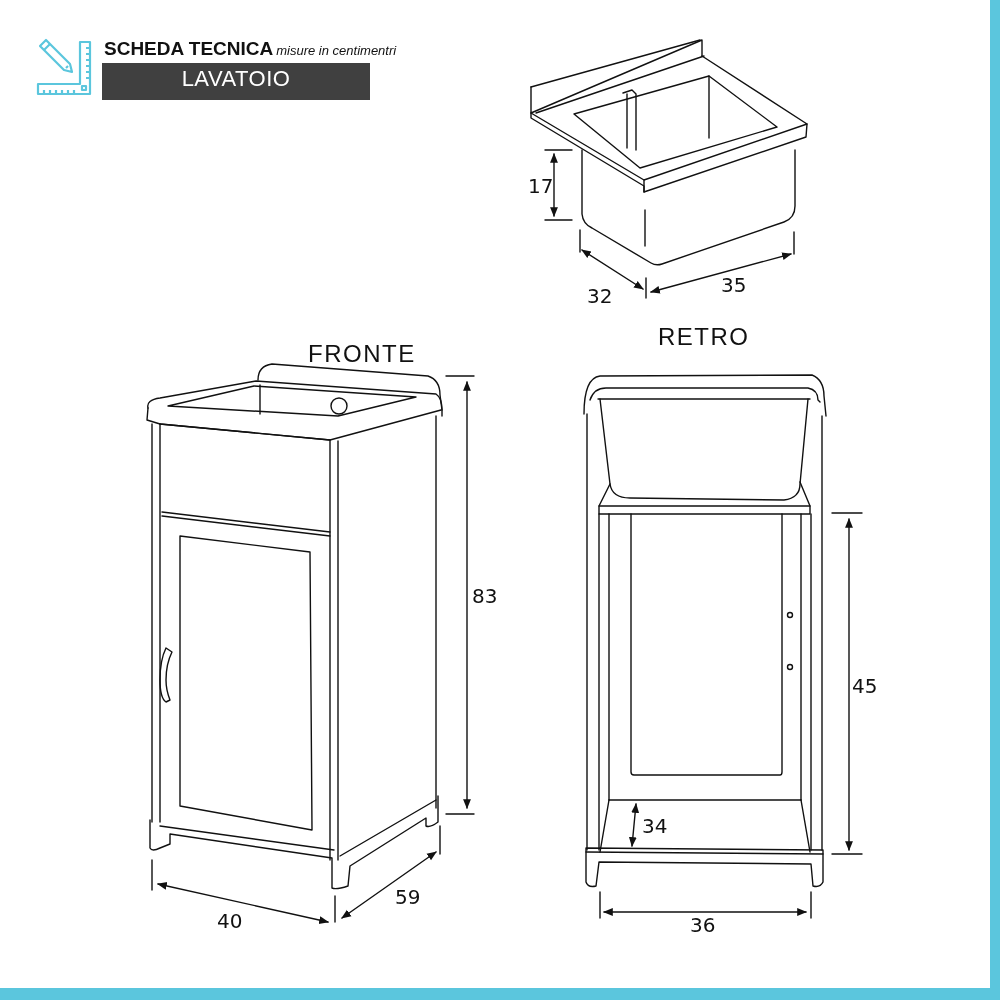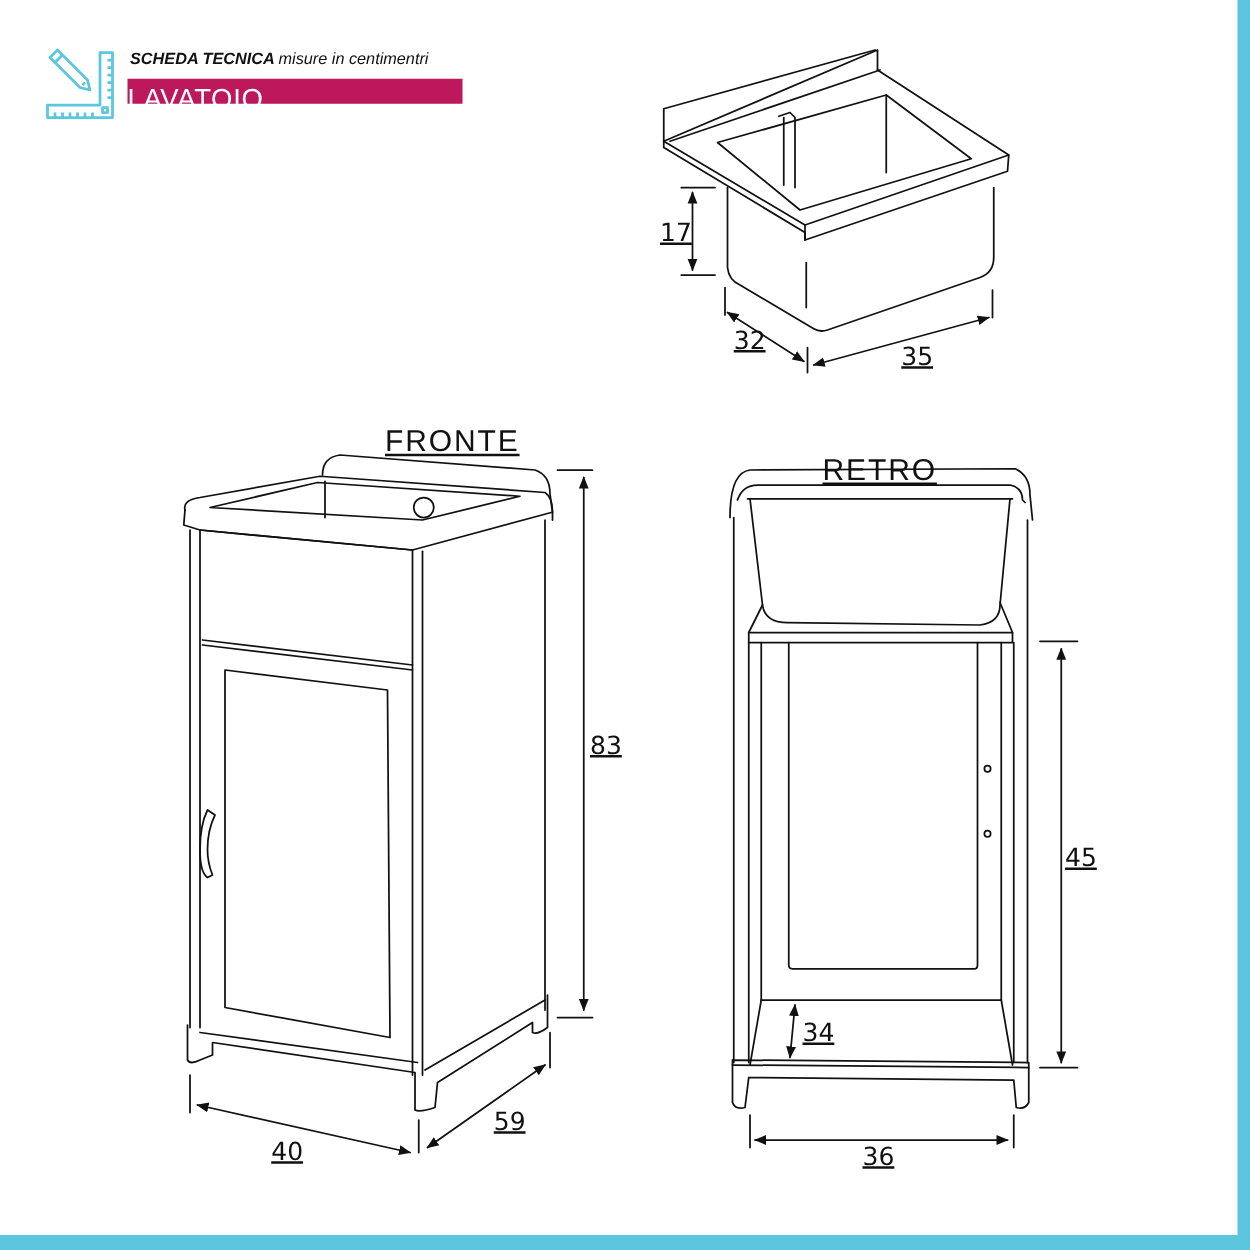--- a/index.html
+++ b/index.html
@@ -2,25 +2,25 @@
 <html><head>
 <meta charset="utf-8">
 <style>
   html, body { margin: 0; padding: 0; background: #ffffff; }
   body { width: 1000px; height: 1000px; position: relative; overflow: hidden; font-family: "Liberation Sans", sans-serif; }
   .border-right { position: absolute; left: 990px; top: 0; width: 10px; height: 1000px; background: #5bc6dd; }
   .border-bottom { position: absolute; left: 0; top: 988px; width: 1000px; height: 12px; background: #5bc6dd; }
   .header { position: absolute; left: 36px; top: 38px; width: 340px; height: 60px; }
   .header .icon { position: absolute; left: 0; top: 0; width: 58px; height: 58px; }
   .header .title-line { position: absolute; left: 68px; top: 0px; white-space: nowrap; color: #111; }
-  .header .title-main { font-style: italic; font-weight: bold; font-size: 13px; }
+  .header .title-main { font-weight: bold; font-size: 19px; }
   .header .title-sub { font-style: italic; font-size: 13px; margin-left: 3px; }
-  .header .bar { position: absolute; left: 66px; top: 25px; width: 268px; height: 20px; background: #be185d; color: #fff; font-size: 22px; line-height: 31px; letter-spacing: 0.5px; }
+  .header .bar { position: absolute; left: 66px; top: 25px; width: 268px; height: 37px; background: #404040; color: #fff; font-size: 22px; text-align: center; line-height: 31px; letter-spacing: 0.5px; }
   .drawing { position: absolute; left: 0; top: 0; width: 1000px; height: 1000px; }
-  .label { position: absolute; color: #111; white-space: nowrap; text-decoration: underline; }
+  .label { position: absolute; color: #111; white-space: nowrap; }
   .view-title { font-size: 24px; letter-spacing: 1.5px; }
   .dim { font-family: "DejaVu Sans", sans-serif; font-size: 20px; }
 </style>
 </head>
 <body>
 
 <div class="border-right"></div>
 <div class="border-bottom"></div>
 
 <div class="header">
@@ -139,24 +139,24 @@
 
     <path d="M832 513 L862 513 M832 854 L862 854"></path>
     <path d="M849 519 L849 850" marker-start="url(#arr)" marker-end="url(#arr)"></path>
     <path d="M636 804 L632 846" marker-start="url(#arr)" marker-end="url(#arr)"></path>
     <path d="M600 892 L600 918 M811 892 L811 918"></path>
     <path d="M604 912 L806 912" marker-start="url(#arr)" marker-end="url(#arr)"></path>
   </g>
 </svg>
 
 <div class="label dim" style="left:528px; top:174px;">17</div>
-<div class="label dim" style="left:587px; top:260px;text-align:right;">32</div>
+<div class="label dim" style="left:587px; top:284px;text-align:right;">32</div>
 <div class="label dim" style="left:721px; top:273px;">35</div>
 
 <div class="label view-title" style="left:308px; top:340px;">FRONTE</div>
 <div class="label dim" style="left:472px; top:584px;">83</div>
 <div class="label dim" style="left:217px; top:909px;">40</div>
 <div class="label dim" style="left:395px; top:885px;">59</div>
 
-<div class="label view-title" style="left:658px; top:323px;margin-top:40px;">RETRO</div>
+<div class="label view-title" style="left:658px; top:323px;">RETRO</div>
 <div class="label dim" style="left:852px; top:674px;">45</div>
 <div class="label dim" style="left:642px; top:814px;">34</div>
 <div class="label dim" style="left:690px; top:913px;">36</div>
 
 </body></html>

